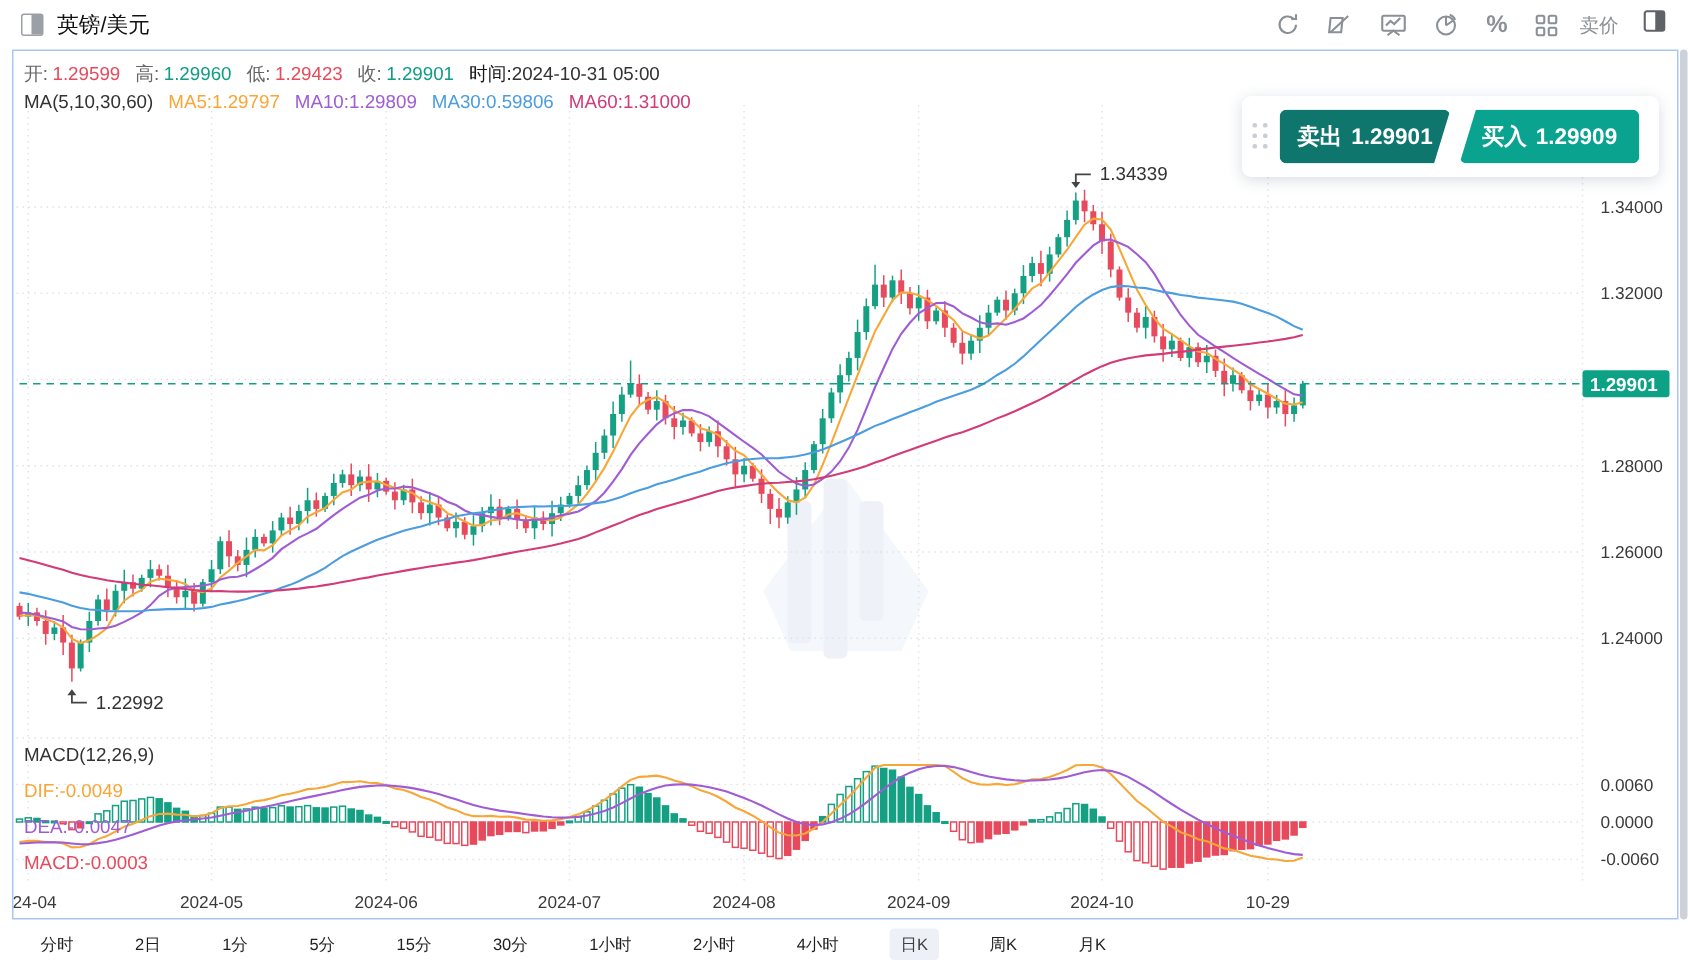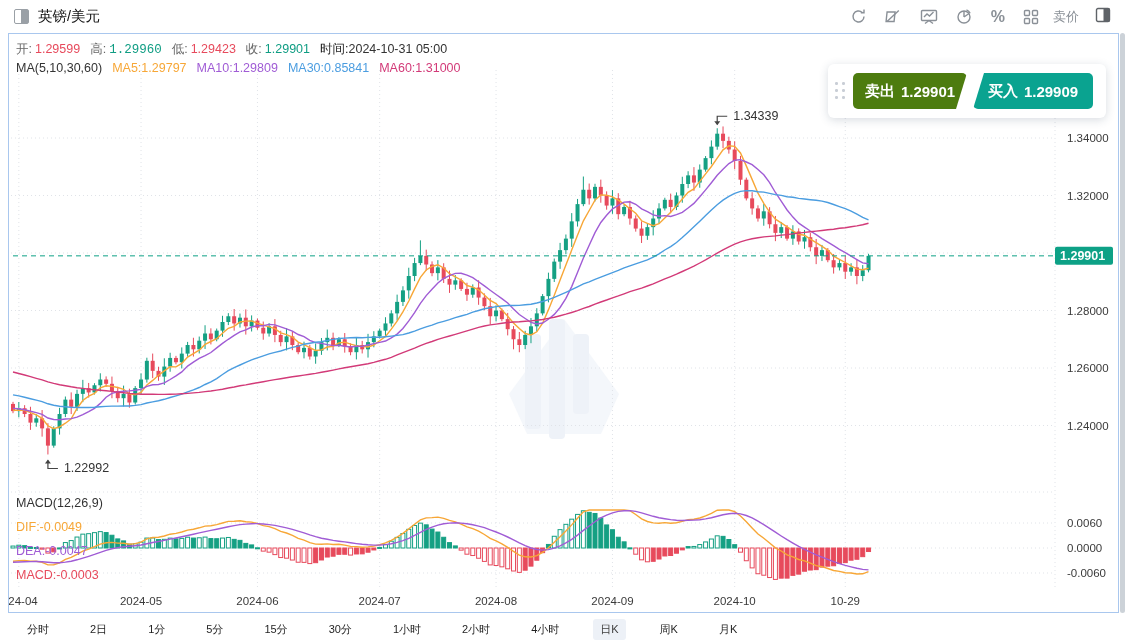--- a/index.html
+++ b/index.html
@@ -90,30 +90,30 @@
   <span class="sell-price-label" style="margin-right:16px;">卖价</span>
   <span><svg width="16" height="16" viewBox="0 0 16 16">
         <rect x="1.5" y="1.5" width="13" height="13" rx="1.5" fill="none" stroke="#5f6368" stroke-width="1.4"></rect>
         <rect x="8.5" y="1.5" width="6" height="13" fill="#5f6368"></rect>
       </svg></span>
 </div>
 
 <div class="chart-frame">
   <div class="quote-row">
       <span><span class="pair-label">开:</span><span style="color: rgb(231, 74, 92);">1.29599</span></span>
-      <span><span class="pair-label">高:</span><span style="color: rgb(15, 157, 131); font-family: Liberation Mono, monospace;">1.29960</span></span>
+      <span><span class="pair-label">高:</span><span style="color: rgb(15, 157, 131);">1.29960</span></span>
       <span><span class="pair-label">低:</span><span style="color: rgb(231, 74, 92);">1.29423</span></span>
       <span><span class="pair-label">收:</span><span style="color: rgb(15, 157, 131);">1.29901</span></span>
       <span><span class="">时间:</span><span style="color: rgb(51, 51, 51);">2024-10-31 05:00</span></span>
     </div>
   <div class="ma-row">
       <span><span class="" style="color: rgb(51, 51, 51);">MA(5,10,30,60)</span><span style="color: rgb(51, 51, 51);"></span></span>
       <span><span class="" style="color: rgb(247, 167, 55);">MA5:</span><span style="color: rgb(247, 167, 55);">1.29797</span></span>
       <span><span class="" style="color: rgb(160, 92, 213);">MA10:</span><span style="color: rgb(160, 92, 213);">1.29809</span></span>
-      <span><span class="" style="color: rgb(75, 157, 224);">MA30:</span><span style="color: rgb(75, 157, 224);">0.85841</span></span>
+      <span><span class="" style="color: rgb(75, 157, 224);">MA30:</span><span style="color: rgb(75, 157, 224);">0.59806</span></span>
       <span><span class="" style="color: rgb(210, 58, 120);">MA60:</span><span style="color: rgb(210, 58, 120);">1.31000</span></span>
     </div>
   <div class="macd-row">
       <span><span class="" style="color: rgb(51, 51, 51);">MACD(12,26,9)</span><span style="color: rgb(51, 51, 51);"></span></span>
       <span><span class="" style="color: rgb(247, 167, 55);">DIF:</span><span style="color: rgb(247, 167, 55);">-0.0049</span></span>
       <span><span class="" style="color: rgb(160, 92, 213);">DEA:</span><span style="color: rgb(160, 92, 213);">-0.0047</span></span>
       <span><span class="" style="color: rgb(231, 74, 92);">MACD:</span><span style="color: rgb(231, 74, 92);">-0.0003</span></span>
     </div>
   <svg id="chart" class="chart-svg" width="1109" height="578">
       <g fill="#f2f5fa">
@@ -631,21 +631,21 @@
 
 <div class="trade-card">
   <span class="drag-dots">
       <i></i>
       <i></i>
       <i></i>
       <i></i>
       <i></i>
       <i></i>
     </span>
-  <span class="trade-btn sell-btn" style="background: #4d7c0f;">
+  <span class="trade-btn sell-btn" style="background: #0f766e;">
     <span>卖出</span>
     <span>1.29901</span>
   </span>
   <span class="trade-btn buy-btn" style="background: rgb(10, 163, 144);">
     <span>买入</span>
     <span>1.29909</span>
   </span>
 </div>
 
 <div class="tabbar">

